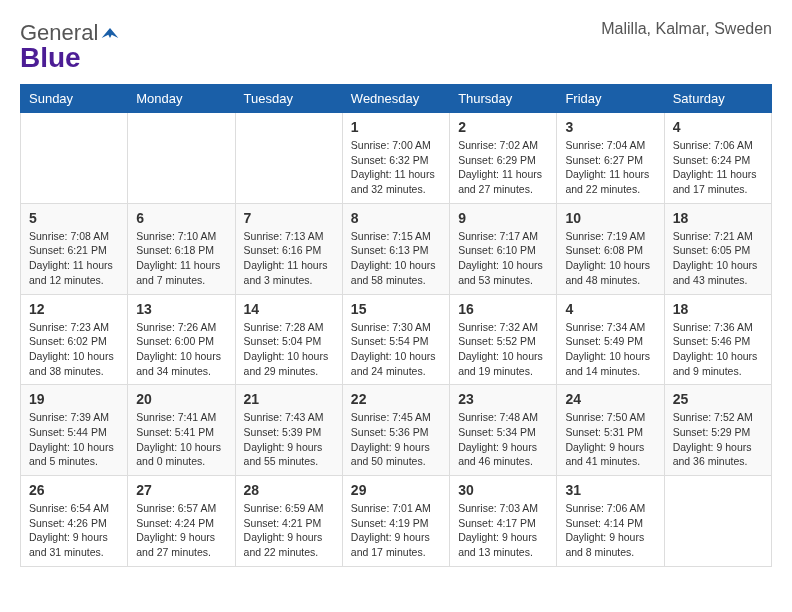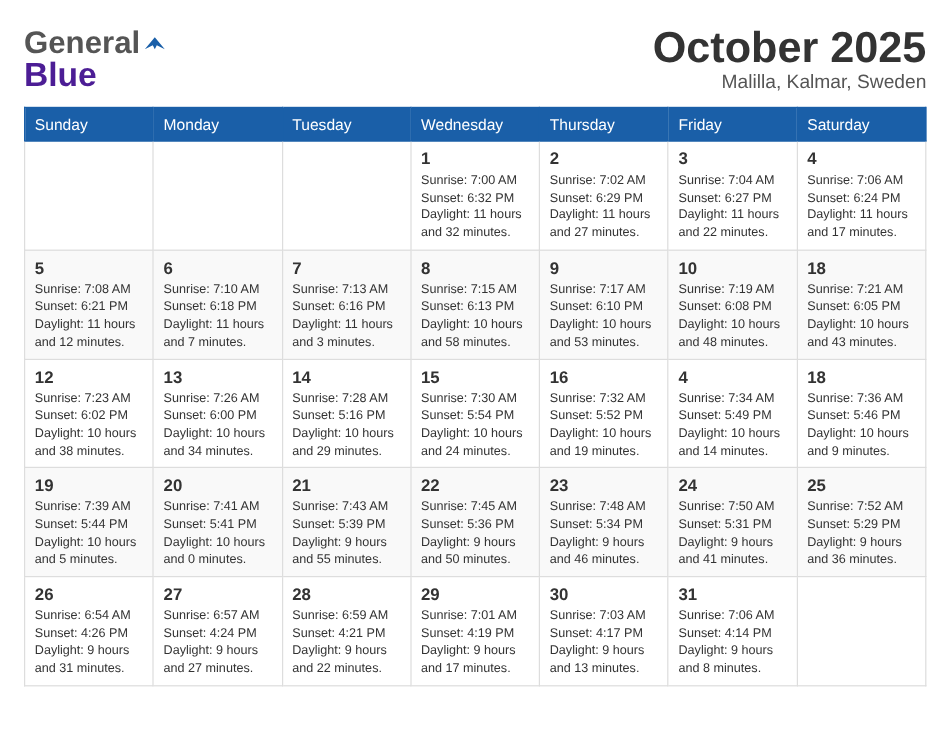--- a/index.html
+++ b/index.html
@@ -17,22 +17,22 @@
       margin-bottom: 10px;
     }
     .logo {
       display: flex;
       flex-direction: column;
       align-items: flex-start;
     }
     .logo-text {
       display: flex;
       align-items: center;
-      font-size: 26px;
-      font-weight: bold;
+      font-size: 22px;
+      font-weight: normal;
       color: #333;
     }
     .logo-general { color: #555; }
     .logo-icon {
       width: 20px;
       height: 20px;
       margin-left: 2px;
     }
     .title-block {
       text-align: right;
@@ -95,21 +95,20 @@
   <div class="logo">
     <div class="logo-text">
       <span class="logo-general">General</span>
       <svg class="logo-icon" viewBox="0 0 24 16">
         <polygon points="12,2 22,14 14,10 12,14 10,10 2,14" fill="#1a5fa8"></polygon>
       </svg>
     </div>
     <div style="font-size:28px; font-weight:bold; color:#4c1d95; margin-top:-4px;">Blue</div>
   </div>
   <div class="title-block">
-    <div class="month-title">October 2025</div>
     <div class="location">Malilla, Kalmar, Sweden</div>
   </div>
 </div>
 
 <table class="calendar">
   <thead>
     <tr>
     <th>Sunday</th>
         <th>Monday</th>
         <th>Tuesday</th>
@@ -215,21 +214,21 @@
         <td>
           <div class="day-number">13</div>
           <div class="day-info" style="white-space: pre-line;">Sunrise: 7:26 AM
 Sunset: 6:00 PM
 Daylight: 10 hours
 and 34 minutes.</div>
         </td>
         <td>
           <div class="day-number">14</div>
           <div class="day-info" style="white-space: pre-line;">Sunrise: 7:28 AM
-Sunset: 5:16 PM
+Sunset: 5:04 PM
 Daylight: 10 hours
 and 29 minutes.</div>
         </td>
         <td>
           <div class="day-number">15</div>
           <div class="day-info" style="white-space: pre-line;">Sunrise: 7:30 AM
 Sunset: 5:54 PM
 Daylight: 10 hours
 and 24 minutes.</div>
         </td>

